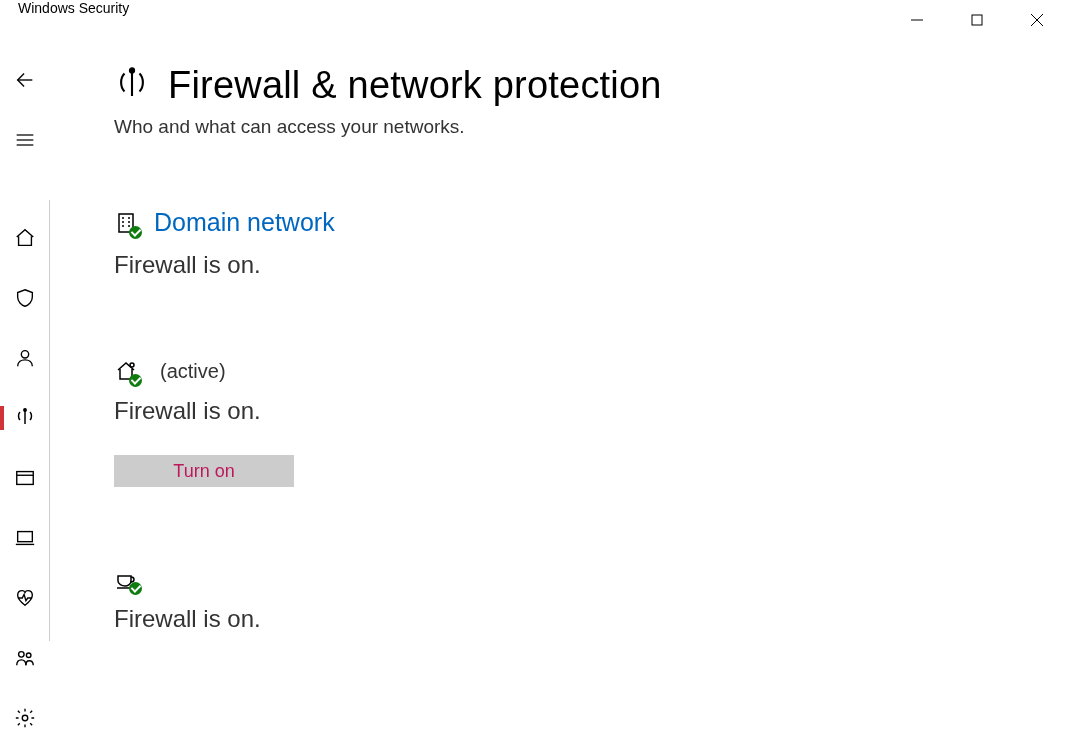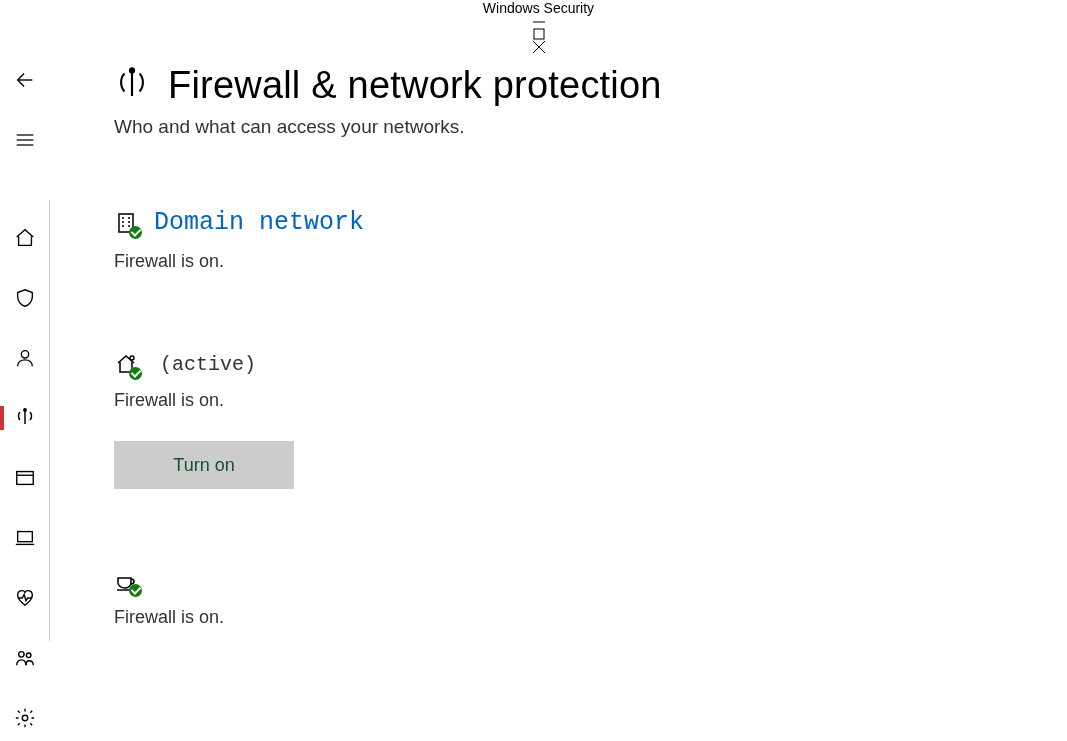--- a/index.html
+++ b/index.html
@@ -1,41 +1,41 @@
 <!DOCTYPE html>
 <html><head>
 <meta charset="utf-8">
 <style>
   * { box-sizing: border-box; margin: 0; padding: 0; }
   html, body { width: 1067px; height: 741px; font-family: "Segoe UI", Arial, sans-serif; background: #fff; color: #000; overflow: hidden; }
-  .titlebar { display: flex; align-items: center; height: 40px; padding: 0 0 0 10px; flex-direction: column; }
+  .titlebar { display: flex; align-items: flex-start; height: 40px; padding: 0 0 0 18px; }
   .titlebar .title { font-size: 14px; color: #000; }
   .titlebar .spacer { flex: 1; }
   .titlebar .winbtn { width: 60px; height: 40px; display: flex; align-items: center; justify-content: center; font-size: 14px; color: #000; }
   .body { display: flex; height: calc(741px - 40px); }
   .sidebar { width: 50px; display: flex; flex-direction: column; align-items: center; padding-top: 24px; gap: 28px; position: relative; }
   .sidebar .nav-icon { width: 50px; height: 32px; display: flex; align-items: center; justify-content: center; color: #000; position: relative; }
   .sidebar .nav-icon svg { display: block; }
   .sidebar .nav-icon.active::before { content: ""; position: absolute; left: 0; top: 4px; bottom: 4px; width: 4px; background: #d13438; }
   .divider { position: absolute; left: 49px; top: 160px; bottom: 100px; width: 1px; background: #ccc; }
   .main { flex: 1; padding: 24px 40px 0 64px; overflow: auto; }
   .page-header { display: flex; align-items: center; gap: 18px; }
   .page-header .page-icon { color: #000; }
   .page-title { font-size: 38px; font-weight: 400; letter-spacing: 0.2px; }
   .page-subtitle { margin-top: 9px; font-size: 19px; color: #333; }
   .section { margin-top: 70px; }
   .section + .section { margin-top: 80px; }
-  .section-head { display: flex; align-items: center; gap: 16px; font-family: Liberation Mono, monospace; }
+  .section-head { display: flex; align-items: center; gap: 16px; }
   .section-head .sec-icon { position: relative; width: 24px; height: 24px; color: #000; }
   .badge-ok { position: absolute; right: -4px; bottom: -4px; width: 13px; height: 13px; border-radius: 50%; background: #107c10; display: flex; align-items: center; justify-content: center; }
   .badge-ok::after { content: ""; width: 4px; height: 7px; border: solid #fff; border-width: 0 2px 2px 0; transform: rotate(45deg); margin-top: -2px; }
   .section-link { font-size: 25px; color: #0067c0; }
   .section-suffix { font-size: 20px; color: #333; margin-left: 6px; }
-  .section-status { margin-top: 14px; font-size: 18px; color: #333; }
-  .section-btn { margin-top: 30px; width: 180px; height: 48px; background: #cccccc; border: none; font-size: 18px; color: #14532d; cursor: pointer; }
+  .section-status { margin-top: 14px; font-size: 24px; color: #333; }
+  .section-btn { margin-top: 30px; width: 180px; height: 32px; background: #cccccc; border: none; font-size: 18px; color: #be185d; cursor: pointer; }
 </style>
 </head>
 <body>
 
 <div class="titlebar">
   <span class="title">Windows Security</span>
   <div class="spacer"></div>
   <div class="winbtn">
     <svg width="12" height="12" viewBox="0 0 12 12">
         <line x1="0" y1="6" x2="12" y2="6" stroke="#000" stroke-width="1"></line>

